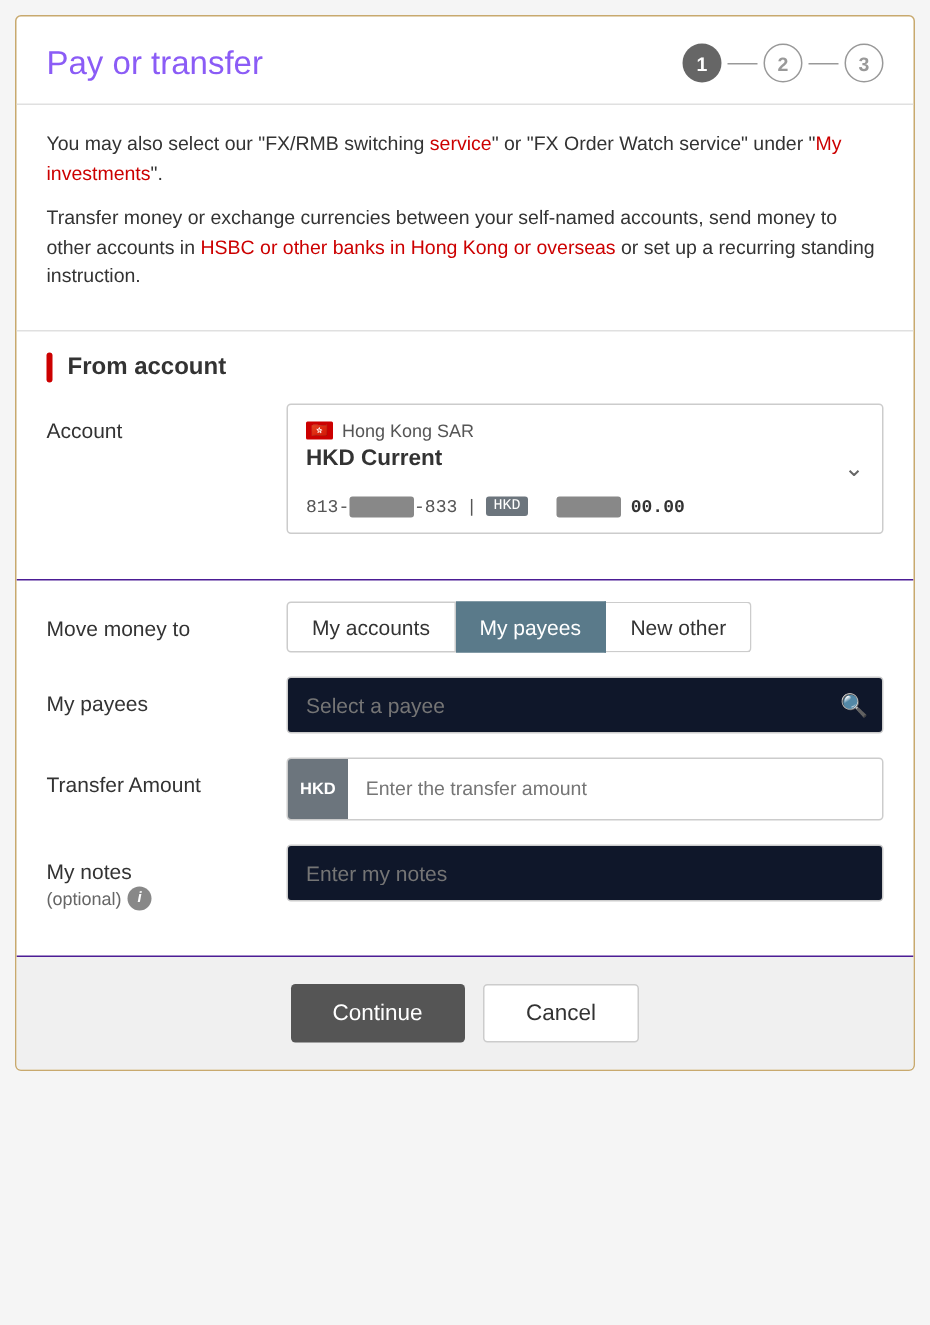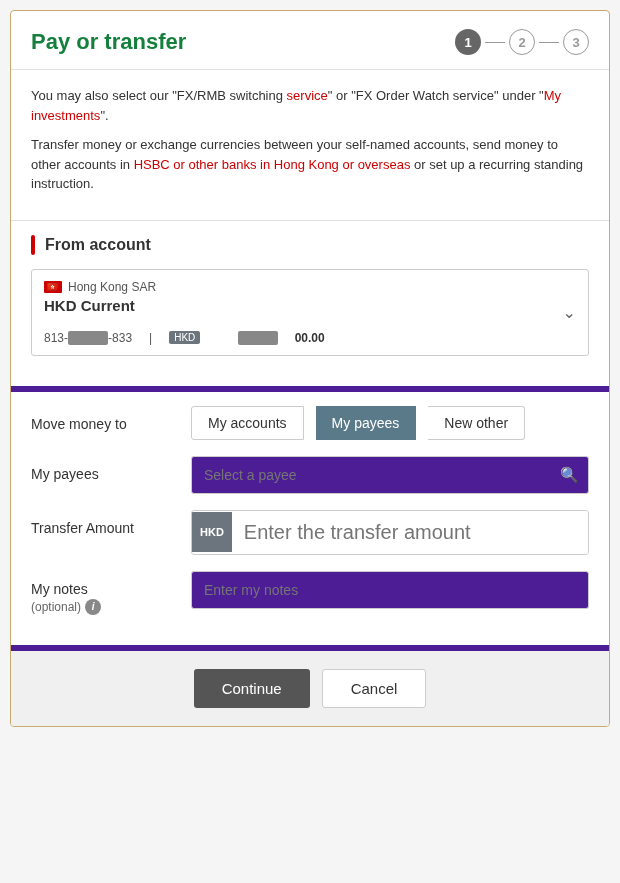--- a/index.html
+++ b/index.html
@@ -21,22 +21,22 @@
     }
     .page-header {
       padding: 18px 20px 14px 20px;
       display: flex;
       align-items: center;
       justify-content: space-between;
       border-bottom: 1px solid #e0e0e0;
     }
     .page-title {
       font-size: 22px;
-      font-weight: bold;
-      color: #15803d;
+      font-weight: normal;
+      color: #8b5cf6;
     }
     .step-indicator {
       display: flex;
       align-items: center;
       gap: 4px;
     }
     .step-circle {
       width: 26px;
       height: 26px;
       border-radius: 50%;
@@ -69,21 +69,21 @@
       color: #333;
       line-height: 1.5;
       margin-bottom: 10px;
     }
     .info-text a, .info-link {
       color: #c00;
       text-decoration: none;
     }
     .section-block {
       padding: 14px 20px;
-      border-bottom: 6px solid #4c1d95;
+      border-bottom: 1px solid #4c1d95;
     }
     .section-header {
       display: flex;
       align-items: center;
       margin-bottom: 14px;
     }
     .section-bar {
       width: 4px;
       height: 20px;
       background: #c00;
@@ -168,21 +168,22 @@
       font-size: 15px;
       font-weight: bold;
       color: #333;
       margin-bottom: 17px;
     }
     .account-details {
       font-size: 12px;
       color: #555;
       display: flex;
       align-items: center;
-      gap: 17px;
+      gap: 6px;
+      font-family: Liberation Mono, monospace;
     }
     .account-num {
       color: #555;
     }
     .hkd-badge {
       background: #6c757d;
       color: #fff;
       font-size: 10px;
       padding: 1px 5px;
       border-radius: 2px;
@@ -191,21 +192,21 @@
       color: #333;
       font-weight: bold;
     }
     .chevron-down {
       color: #666;
       font-size: 16px;
       margin-left: 8px;
     }
     .tab-group {
       display: flex;
-      gap: 12px;
+      gap: 0;
     }
     .tab-btn {
       padding: 8px 16px;
       font-size: 14px;
       border: 1px solid #ccc;
       cursor: pointer;
       background: #fff;
       color: #333;
       transition: background 0.2s;
     }
@@ -218,21 +219,21 @@
     }
     .tab-btn:not(:first-child) { border-left: none; }
     .input-field {
       width: 100%;
       border: 1px solid #ccc;
       border-radius: 3px;
       padding: 10px 12px;
       font-size: 14px;
       color: #999;
       outline: none;
-      background: #4c1d95;
+      background: #0f172a;
     }
     .input-with-icon {
       position: relative;
     }
     .input-with-icon .search-icon {
       position: absolute;
       right: 10px;
       top: 50%;
       transform: translateY(-50%);
       color: #888;
@@ -254,21 +255,21 @@
       height: 100%;
       display: flex;
       align-items: center;
       min-height: 40px;
       font-weight: bold;
     }
     .input-badge-field {
       border: none;
       outline: none;
       padding: 10px 12px;
-      font-size: 20px;
+      font-size: 13px;
       color: #999;
       flex: 1;
       background: #fff;
     }
     .footer-actions {
       padding: 18px 20px;
       background: #f0f0f0;
       display: flex;
       gap: 12px;
       justify-content: center;
@@ -327,20 +328,21 @@
       Transfer money or exchange currencies between your self-named accounts, send money to other accounts in <a href="#">HSBC or other banks in Hong Kong or overseas</a> or set up a recurring standing instruction.
     </p>
   </div>
 
   <div class="section-block">
     <div class="section-header">
       <div class="section-bar"></div>
       <span class="section-title">From account</span>
     </div>
     <div class="form-row">
+      <div class="form-label">Account</div>
       <div class="form-control">
         <div class="account-select-box">
           <div class="account-info">
             <div class="account-region">
               <span class="flag-icon">🇭🇰</span>
               <span>Hong Kong SAR</span>
             </div>
             <div class="account-name">HKD Current</div>
             <div class="account-details">
               <span class="account-num">813-<span class="masked">&nbsp;&nbsp;&nbsp;&nbsp;&nbsp;&nbsp;</span>-833</span>

